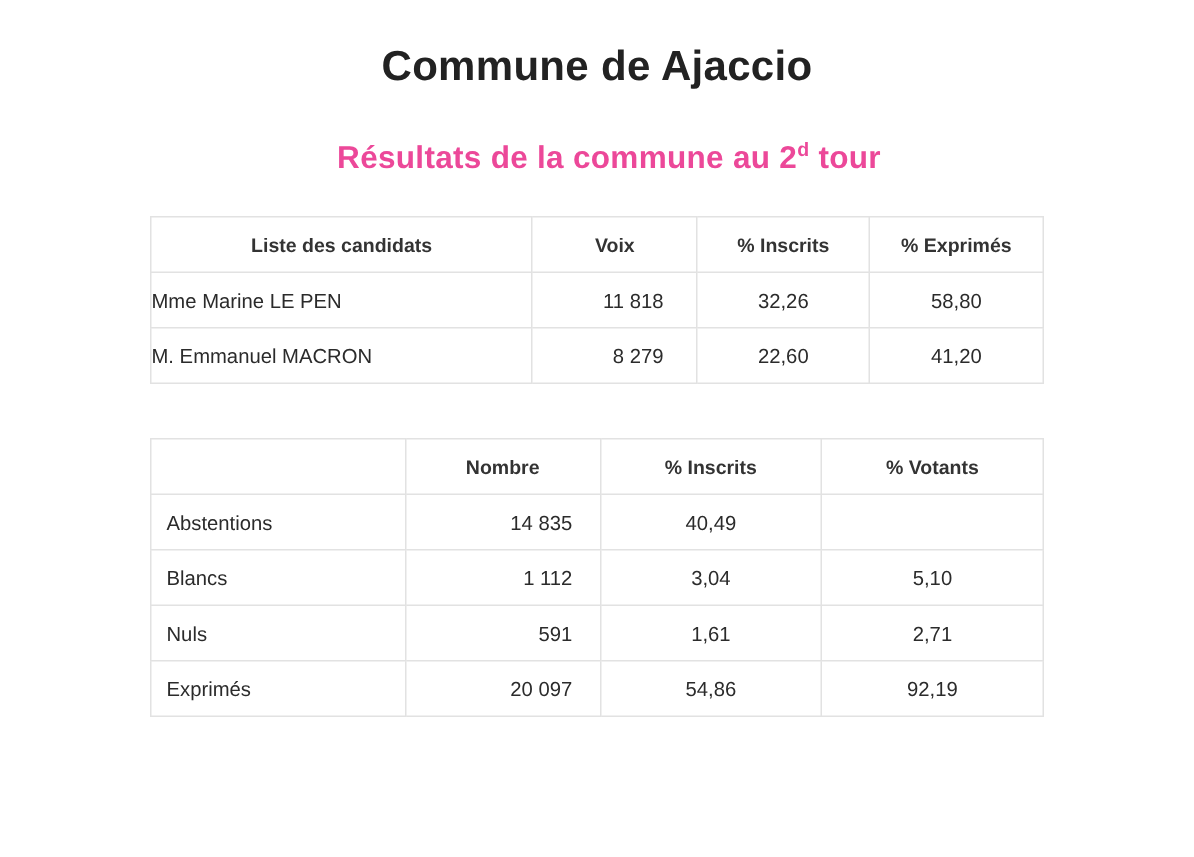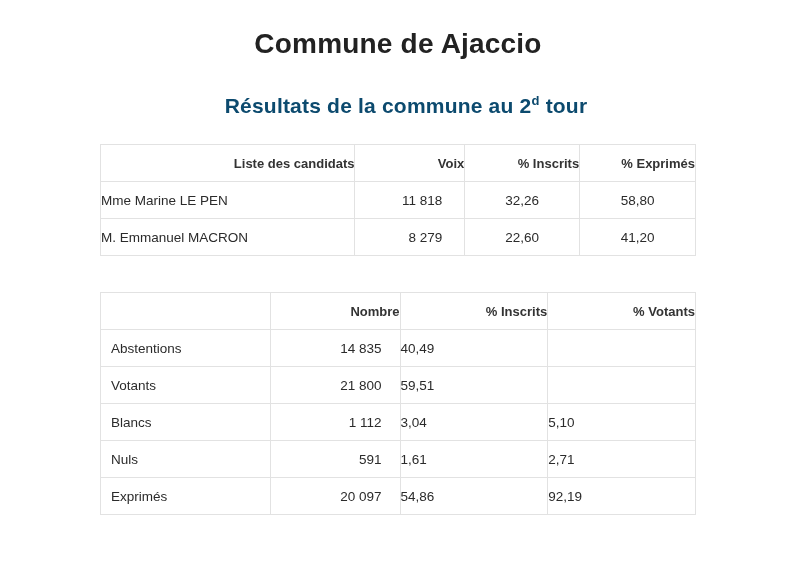--- a/index.html
+++ b/index.html
@@ -26,21 +26,21 @@
     font-size: 28px;
     font-weight: bold;
     color: #222222;
     margin: 28px 0 0 0;
     letter-spacing: 0.2px;
   }
   h2.subtitle {
     text-align: center;
     font-size: 21px;
     font-weight: bold;
-    color: #0c4a6e;
+    color: #ec4899;
     margin: 34px 0 0 16px;
     letter-spacing: 0.2px;
   }
   h2.subtitle sup {
     font-size: 13px;
     vertical-align: super;
     line-height: 0;
   }
   .table-wrap {
     padding: 0 100px;
@@ -56,21 +56,21 @@
 
   table th, table td {
     border: 1px solid #e2e2e2;
     padding: 0;
     height: 37px;
     box-sizing: border-box;
   }
   table th {
     font-weight: bold;
     font-size: 13px;
-    text-align: right;
+    text-align: center;
     color: #333333;
   }
   
   table.results th.c-name { width: 255px; }
   table.results th.c-voix { width: 110px; }
   table.results th.c-ins  { width: 115px; }
   table.results th.c-exp  { width: 116px; }
 
   table.results td.name {
     text-align: left;
@@ -92,21 +92,21 @@
 
   table.turnout td.lab {
     text-align: left;
     padding-left: 10px;
   }
   table.turnout td.num {
     text-align: right;
     padding-right: 18px;
   }
   table.turnout td.pct {
-    text-align: left;
+    text-align: center;
   }
 </style>
 </head>
 <body>
 
 <div class="page">
 
   <h1 class="title">Commune de Ajaccio</h1>
 
   <h2 class="subtitle"><span>Résultats de la commune au 2</span><sup>d</sup><span> tour</span></h2>
@@ -149,26 +149,20 @@
         </tr>
       </thead>
       <tbody>
         <tr>
           <td class="lab">Abstentions</td>
           <td class="num">14 835</td>
           <td class="pct">40,49</td>
           <td class="pct"></td>
         </tr>
         <tr>
-          <td class="lab">Votants</td>
-          <td class="num">21 800</td>
-          <td class="pct">59,51</td>
-          <td class="pct"></td>
-        </tr>
-        <tr>
           <td class="lab">Blancs</td>
           <td class="num">1 112</td>
           <td class="pct">3,04</td>
           <td class="pct">5,10</td>
         </tr>
         <tr>
           <td class="lab">Nuls</td>
           <td class="num">591</td>
           <td class="pct">1,61</td>
           <td class="pct">2,71</td>

